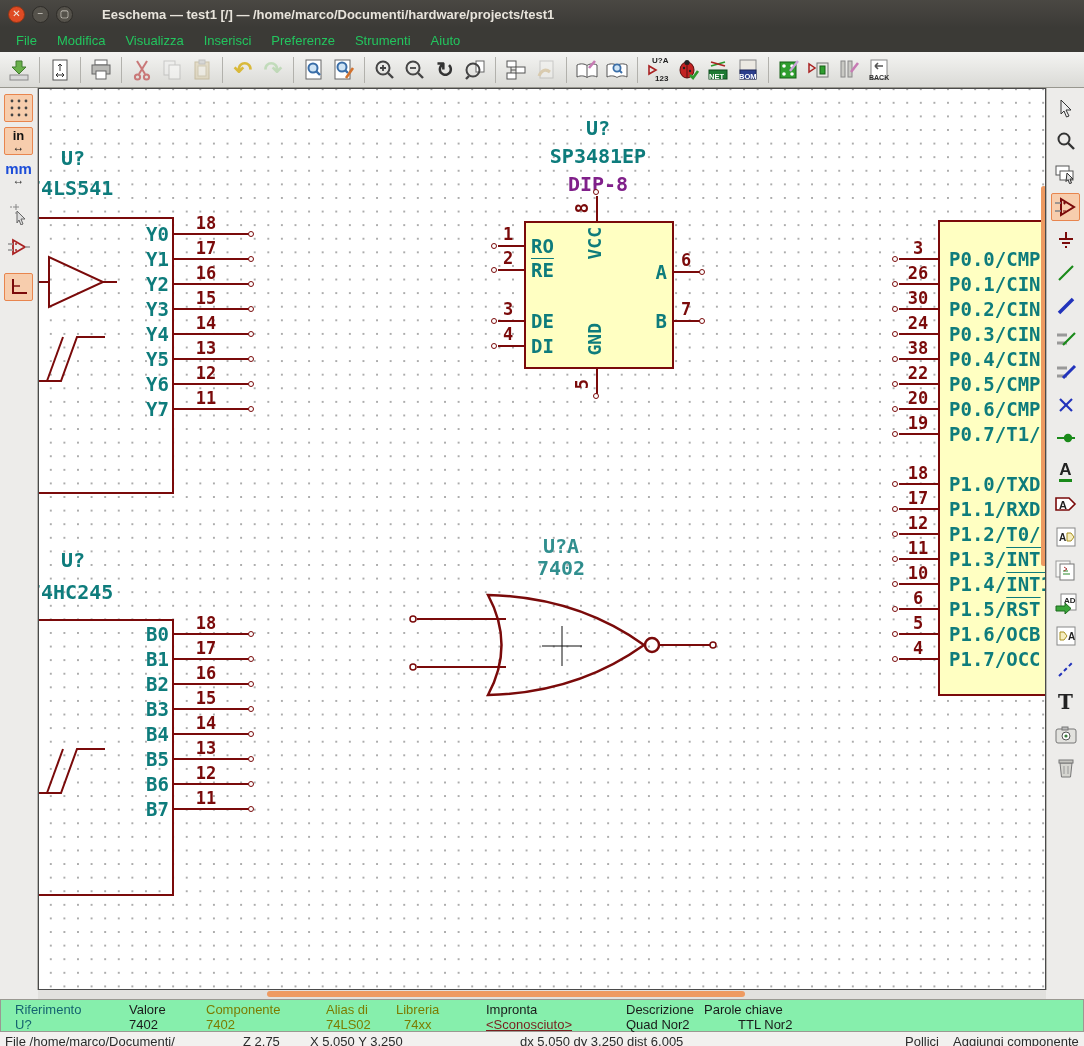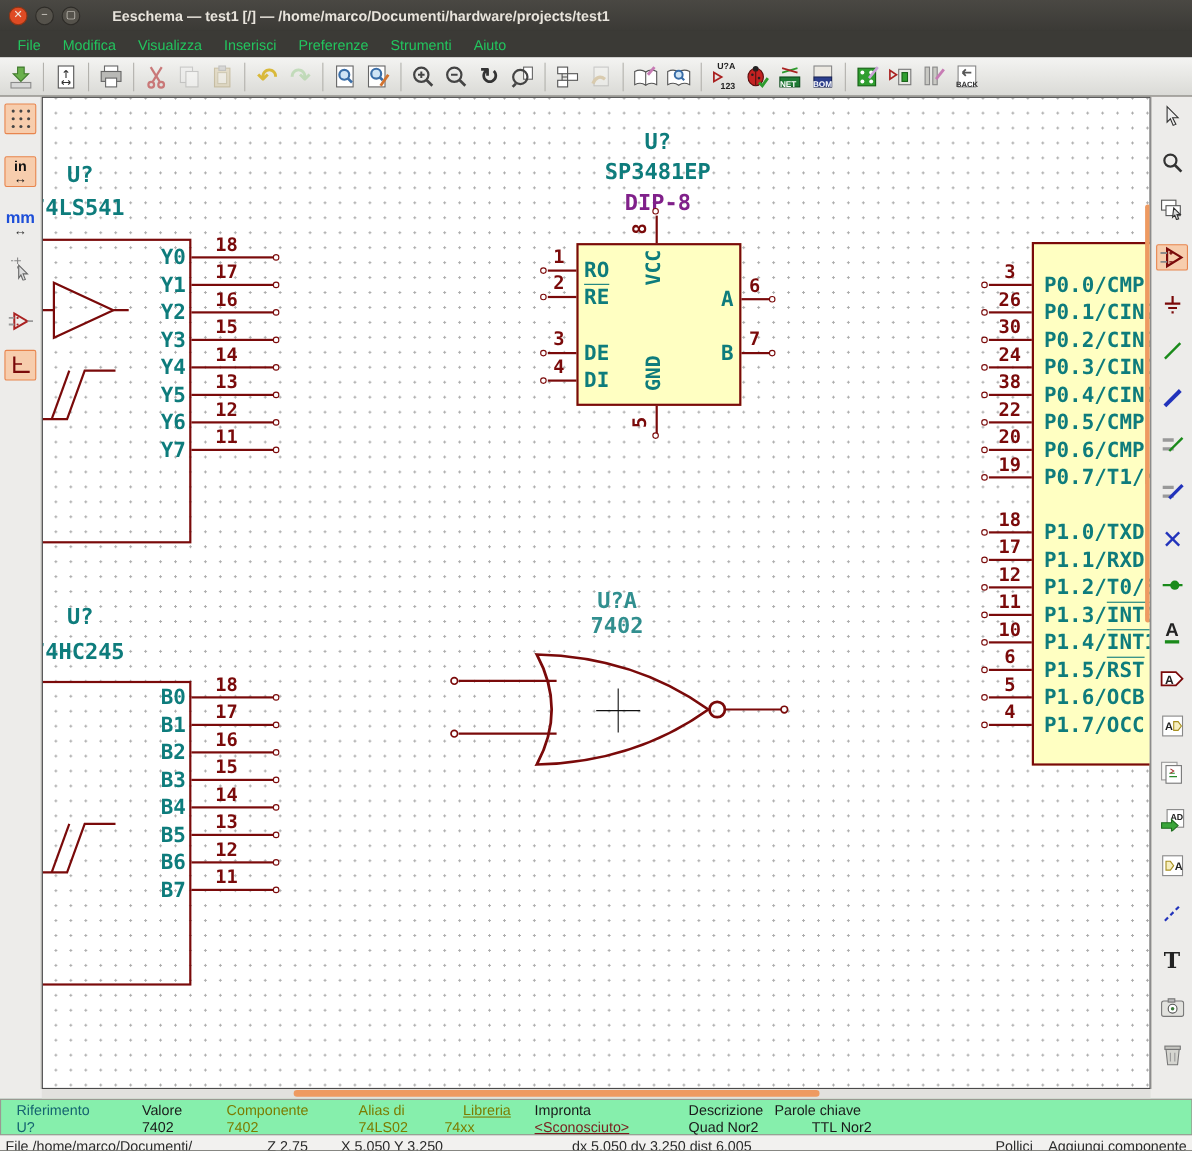--- a/index.html
+++ b/index.html
@@ -27,21 +27,21 @@
   .tsep { width:1px; height:26px; background:#b2b1ac; margin:0 5px; }
   .disabled { opacity:.42; }
   .badge { position:absolute; font-weight:bold; font-family:"Liberation Sans",sans-serif; }
 
   
   .main { height:902px; display:flex; background:#EDECEA; }
   .rail { width:38px; background:#EDECEA; display:flex; flex-direction:column; align-items:center; }
   .rail-left  { border-right:1px solid #b6b5b0; padding-top:6px; }
   .rail-right { border-left:1px solid #b6b5b0; padding-top:6px; }
   .rbtn { width:29px; height:28px; display:flex; align-items:center; justify-content:center;
-    margin-bottom:20px; border-radius:2px; }
+    margin-bottom:5px; border-radius:2px; }
   .active-tool { background:#F7CDAD; border:1px solid #E8854E; }
 
   
   .canvas { position:relative; width:1008px; height:902px; background:#fff; overflow:hidden;
     border:1px solid #4a4a4a;
     background-image:radial-gradient(#ACACAC 1px, rgba(0,0,0,0) 1.2px);
     background-size:13.6px 13.6px; background-position:5px 7px; }
   .sch-ref, .sch-val { position:absolute; font:bold 20px "DejaVu Sans Mono",monospace;
     color:#0E7C7C; white-space:nowrap; line-height:22px; }
   .sch-fp { position:absolute; font:bold 20px "DejaVu Sans Mono",monospace;
@@ -791,21 +791,21 @@
 
 <div class="fields">
   <span class="f-label f-teal" style="left:14px;">Riferimento</span>
   <span class="f-value f-teal" style="left:14px;">U?</span>
   <span class="f-label" style="left:128px;">Valore</span>
   <span class="f-value" style="left:128px;">7402</span>
   <span class="f-label f-olive" style="left:205px;">Componente</span>
   <span class="f-value f-olive" style="left:205px;">7402</span>
   <span class="f-label f-olive" style="left:325px;">Alias di</span>
   <span class="f-value f-olive" style="left:325px;">74LS02</span>
-  <span class="f-label f-olive" style="left:420px;text-decoration:underline;">Libreria</span>
+  <span class="f-label f-olive" style="left:395px;">Libreria</span>
   <span class="f-value f-olive" style="left:403px;">74xx</span>
   <span class="f-label" style="left:485px;">Impronta</span>
   <span class="f-value f-maroon" style="left:485px;">&lt;Sconosciuto&gt;</span>
   <span class="f-label" style="left:625px;">Descrizione</span>
   <span class="f-value" style="left:625px;">Quad Nor2</span>
   <span class="f-label" style="left:703px;">Parole chiave</span>
   <span class="f-value" style="left:737px;">TTL Nor2</span>
 </div>
 
 <div class="statusline">

